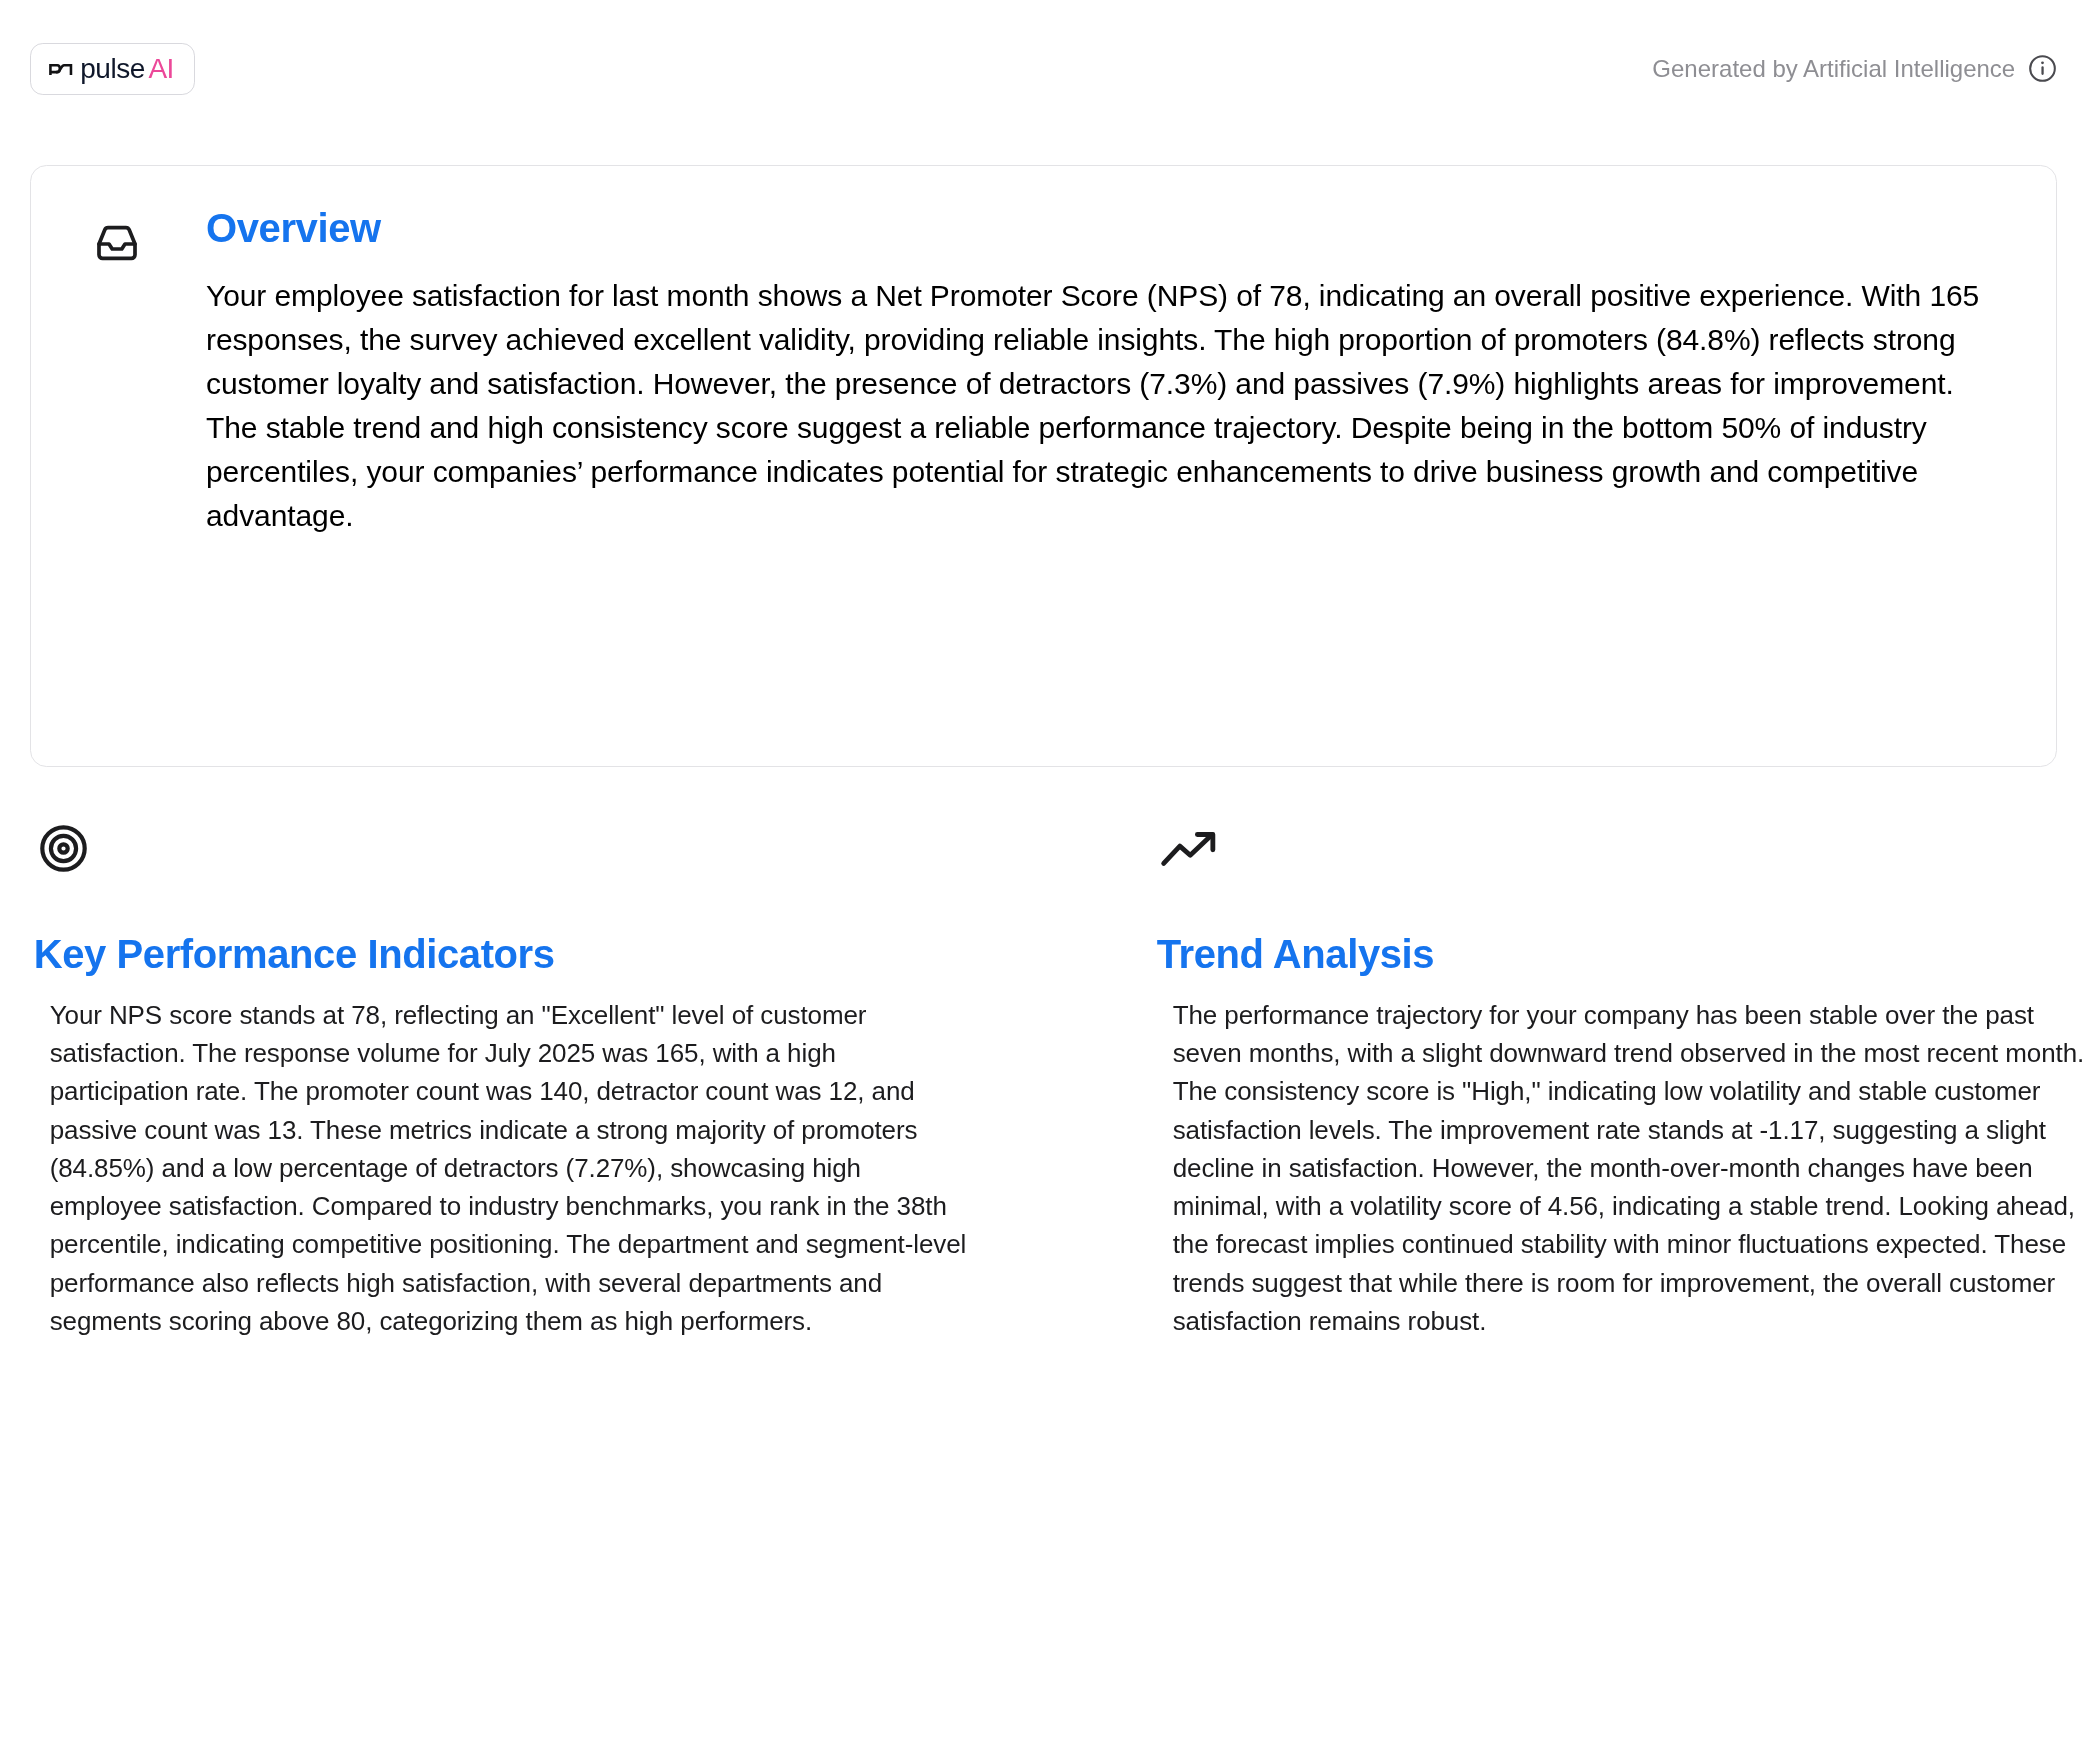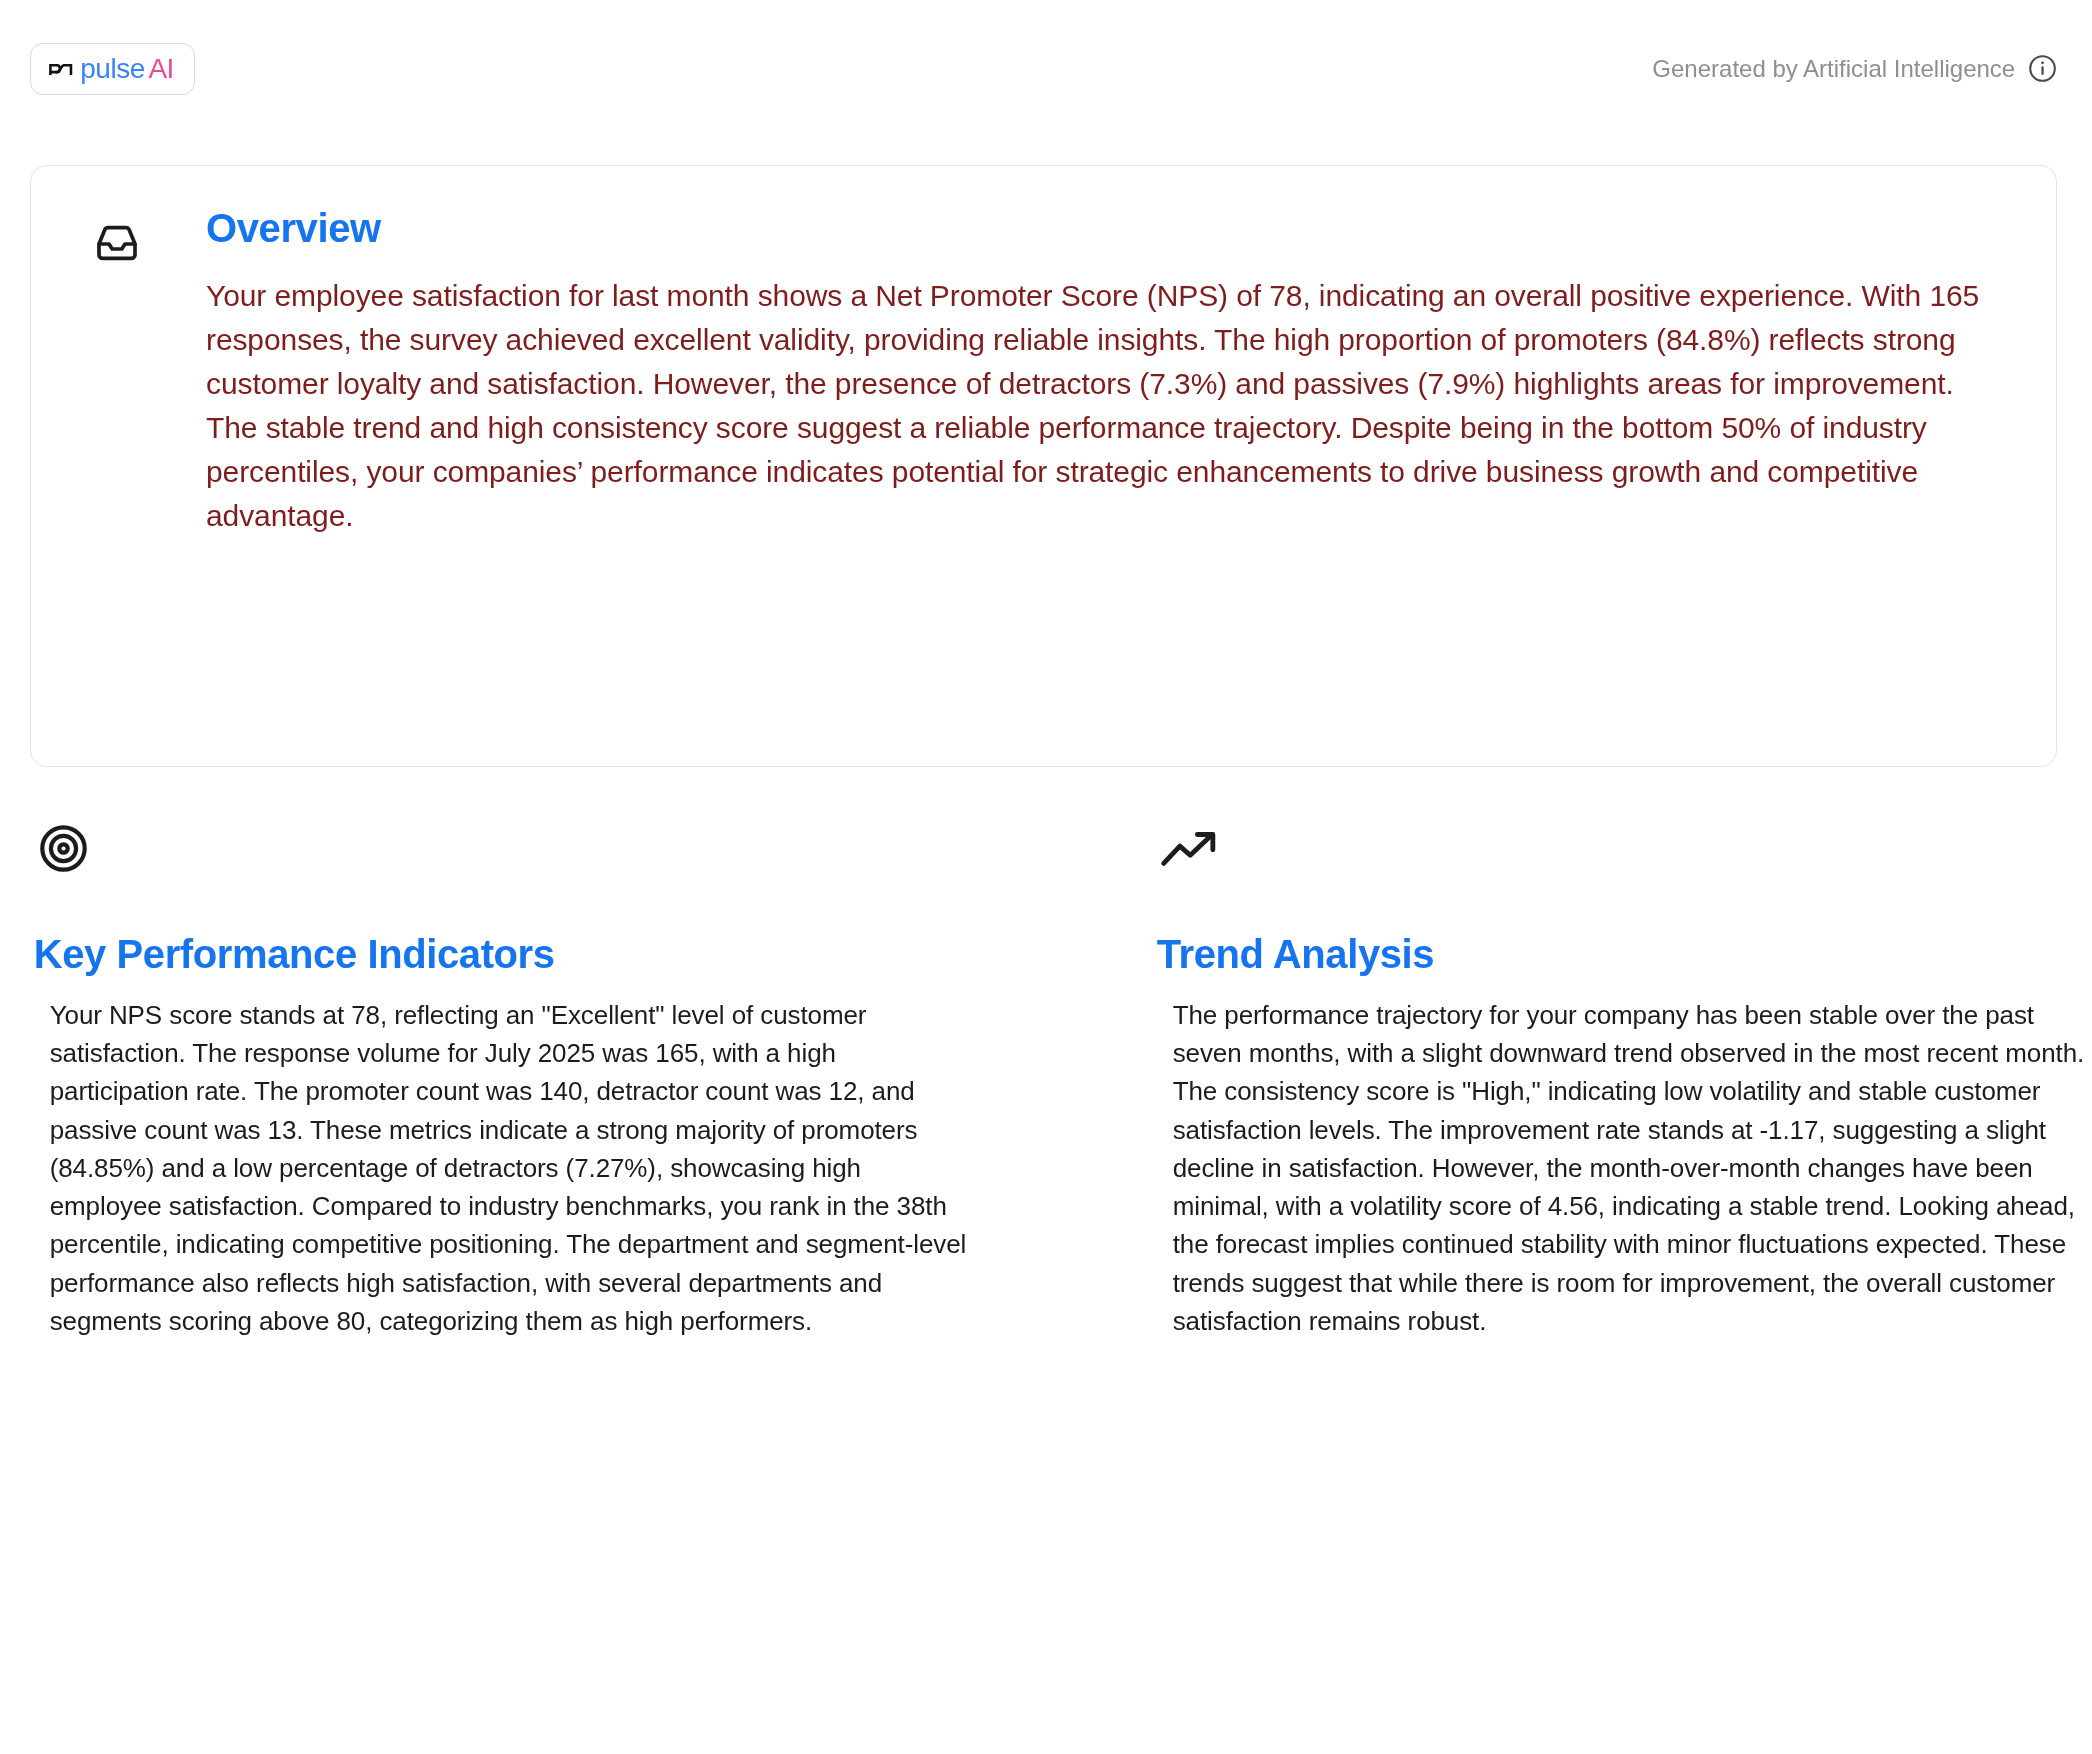--- a/index.html
+++ b/index.html
@@ -41,21 +41,21 @@
     width: 27.4px;
     height: 27.4px;
     display: inline-block;
     flex: 0 0 auto;
     margin-right: 1.8px;
   }
   .logo-word {
     font-size: 28px;
     font-weight: 400;
     letter-spacing: -0.5px;
-    color: #3b82f6;
+    color: #0f172a;
     line-height: 1;
   }
   .logo-ai {
     font-size: 28px;
     font-weight: 400;
     letter-spacing: -0.5px;
     color: #ec4899;
     line-height: 1;
   }
   .page-title {
@@ -111,21 +111,21 @@
     color: #1574ee;
     font-weight: 700;
     line-height: 1.1;
     margin: 0;
     letter-spacing: -0.4px;
   }
   .overview-heading { font-size: 40px; margin-bottom: 24px; }
   .overview-text {
     font-size: 30px;
     line-height: 1.47;
-    color: #7f1d1d;
+    color: #000000;
     margin: 0;
     letter-spacing: -0.1px;
     max-width: 1795px;
   }
 
   
   .columns {
     display: flex;
     margin: 55px 35px 0 30px;
     gap: 9px;

